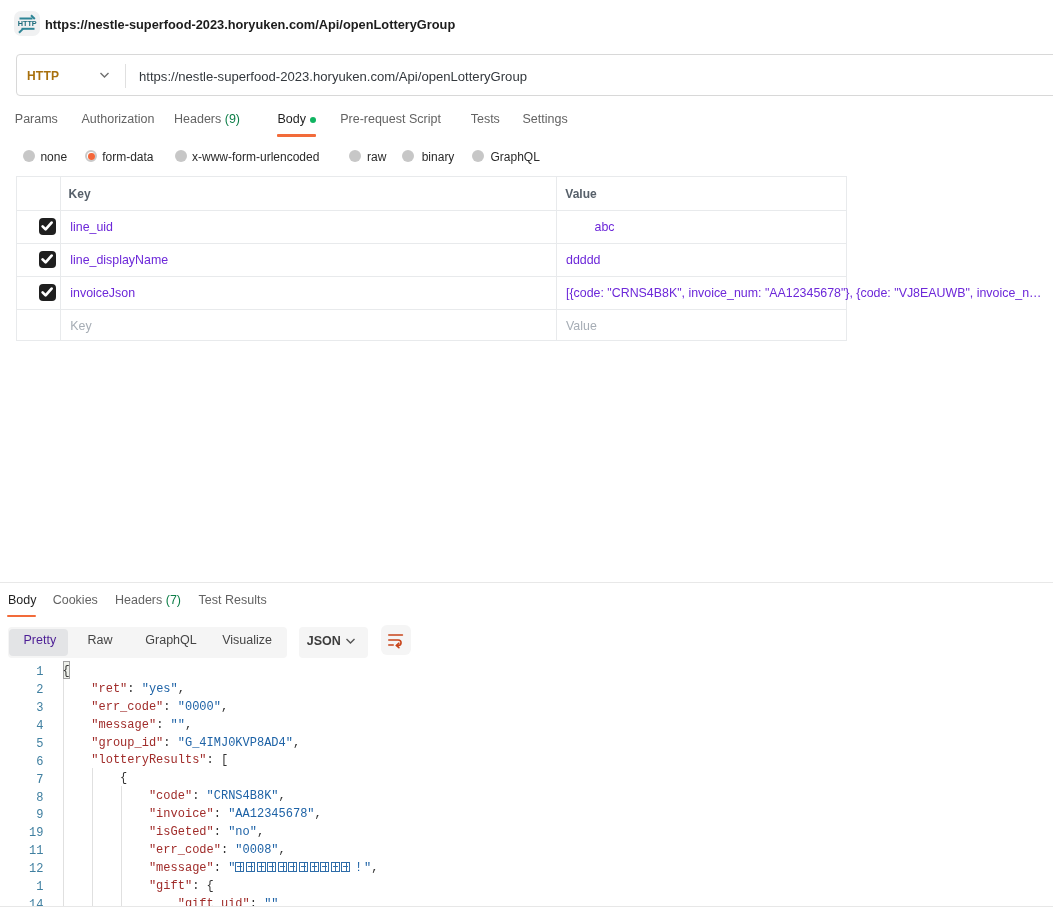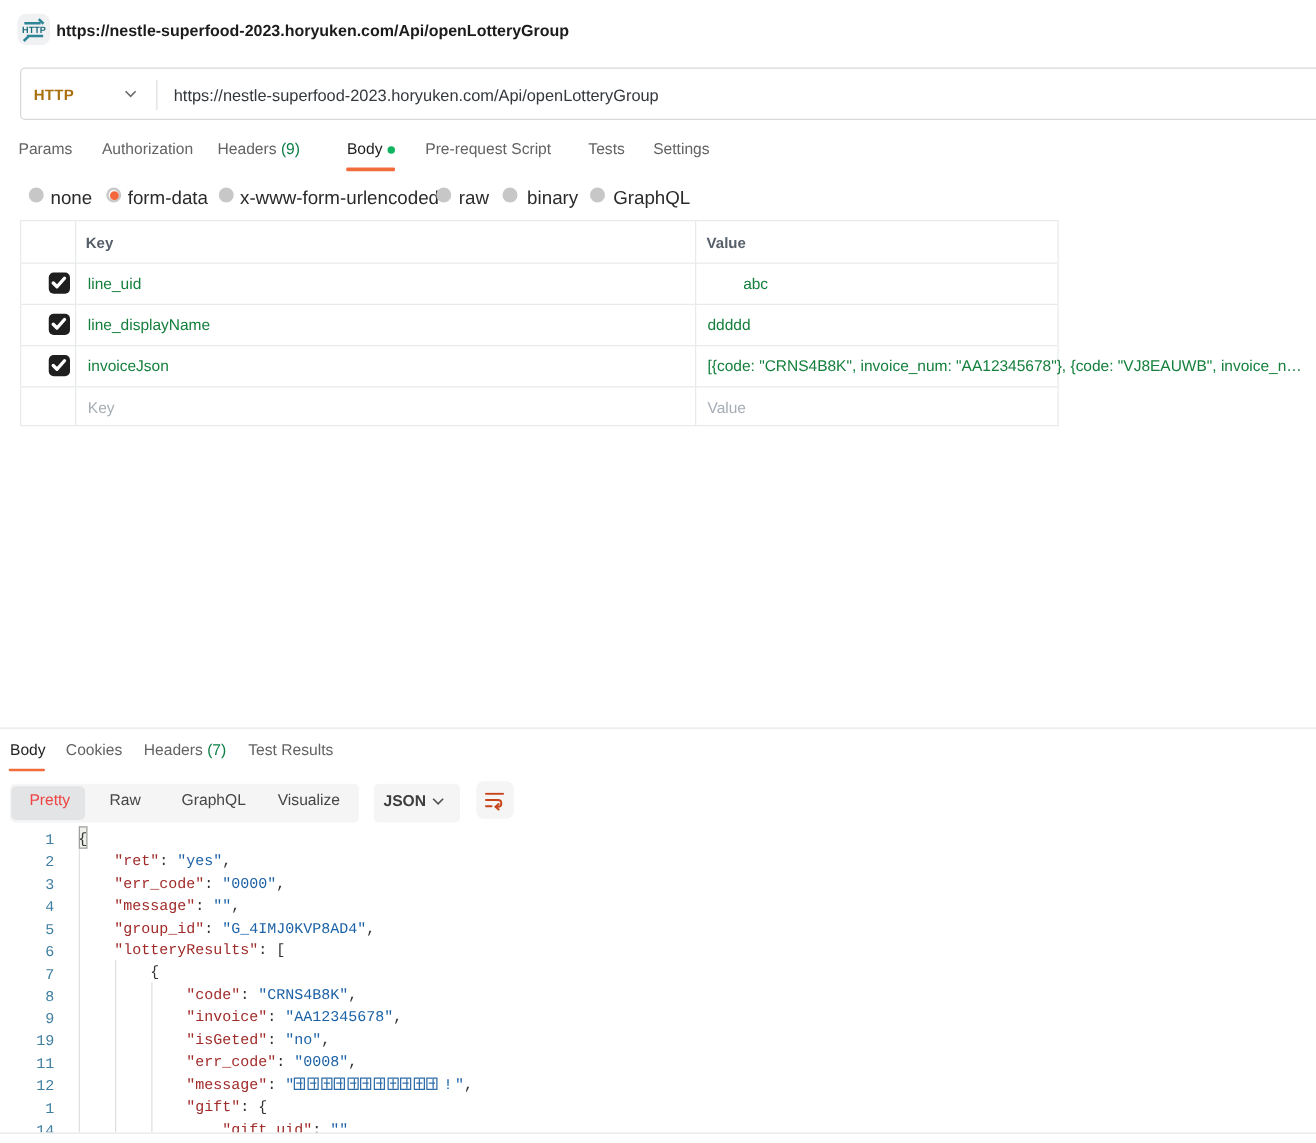--- a/index.html
+++ b/index.html
@@ -17,39 +17,39 @@
   
   .tab{top:112px;font-size:12.5px;color:#636363;}
   .tab.active{color:#1f1f1f;}
   .underline1{left:277px;top:133.9px;width:39px;height:2.8px;background:#f26b3a;border-radius:1px;}
   .gdot{width:6.2px;height:6.2px;border-radius:50%;background:#10b461;}
   .gcount{color:#0d7e48;}
   
   .rc{top:150.2px;width:12.2px;height:12.2px;border-radius:50%;background:#c7c7c7;}
   .rc.sel{box-sizing:border-box;border:2px solid #c9c9c9;background:#fff;}
   .rc.sel:after{content:"";position:absolute;left:0.7px;top:0.7px;width:6.8px;height:6.8px;border-radius:50%;background:#f4673a;}
-  .rlabel{top:150px;font-size:15px;color:#2a2a2a;}
+  .rlabel{top:150px;font-size:12px;color:#2a2a2a;}
   
   #tbl{left:15.5px;top:175.5px;width:831px;height:165px;border:1px solid #e8eaec;box-sizing:border-box;}
   .hline{position:absolute;left:0;width:100%;height:1px;background:#e8eaec;}
   .vline{position:absolute;top:0;width:1px;height:100%;background:#e8eaec;}
   .cbx{position:absolute;left:22.2px;width:17px;height:17px;background:#1f1f1f;border-radius:4px;}
   .cbx svg{position:absolute;left:1.5px;top:1.5px;}
   .thead{position:absolute;font-size:12px;font-weight:700;color:#57606a;}
-  .tcell{position:absolute;font-size:12.4px;color:#15803d;white-space:nowrap;}
+  .tcell{position:absolute;font-size:12.4px;color:#6d28d9;white-space:nowrap;}
   .tph{position:absolute;font-size:12.4px;color:#a6adb5;}
   
   .rsep{left:0;top:582px;width:1053px;height:1px;background:#e8e8e8;}
   .rtab{top:593px;font-size:12.5px;color:#636363;}
   .rtab.active{color:#1f1f1f;}
   .underline2{left:6.8px;top:614.5px;width:29.1px;height:2.8px;background:#f26b3a;border-radius:1px;}
   .seg{left:7.7px;top:626.8px;width:279.5px;height:31.7px;background:#f5f5f5;border-radius:4px;}
   .pill{left:9.4px;top:628.8px;width:59px;height:27.7px;background:#e3e4e6;border-radius:4px;}
   .segtxt{top:633px;font-size:12.5px;color:#454545;}
-  .segtxt.active{color:#ef4444;}
+  .segtxt.active{color:#4c1d95;}
   .jsonbtn{left:299px;top:626.8px;width:68.5px;height:31.7px;background:#f5f5f5;border-radius:4px;}
   .jsontxt{left:306.8px;top:634px;font-size:12.5px;font-weight:700;color:#3d3d3d;}
   .wrapbtn{left:380.6px;top:625.2px;width:30.8px;height:30px;background:#f5f5f5;border-radius:6px;}
   
   .gut{position:absolute;right:0;height:17.93px;line-height:17.93px;font-family:"Liberation Mono",monospace;font-size:12px;color:#3f7fa0;text-align:right;}
   #gutter{left:0;top:664px;width:43.4px;}
   #code{left:62.5px;top:662.8px;margin:0;font-family:"Liberation Mono",monospace;font-size:12px;line-height:17.93px;color:#333;}
   #code .k{color:#a02c2a;}
   #code .s{color:#1d62a6;}
   .iguide{position:absolute;width:1px;background:#e0e0e0;}

